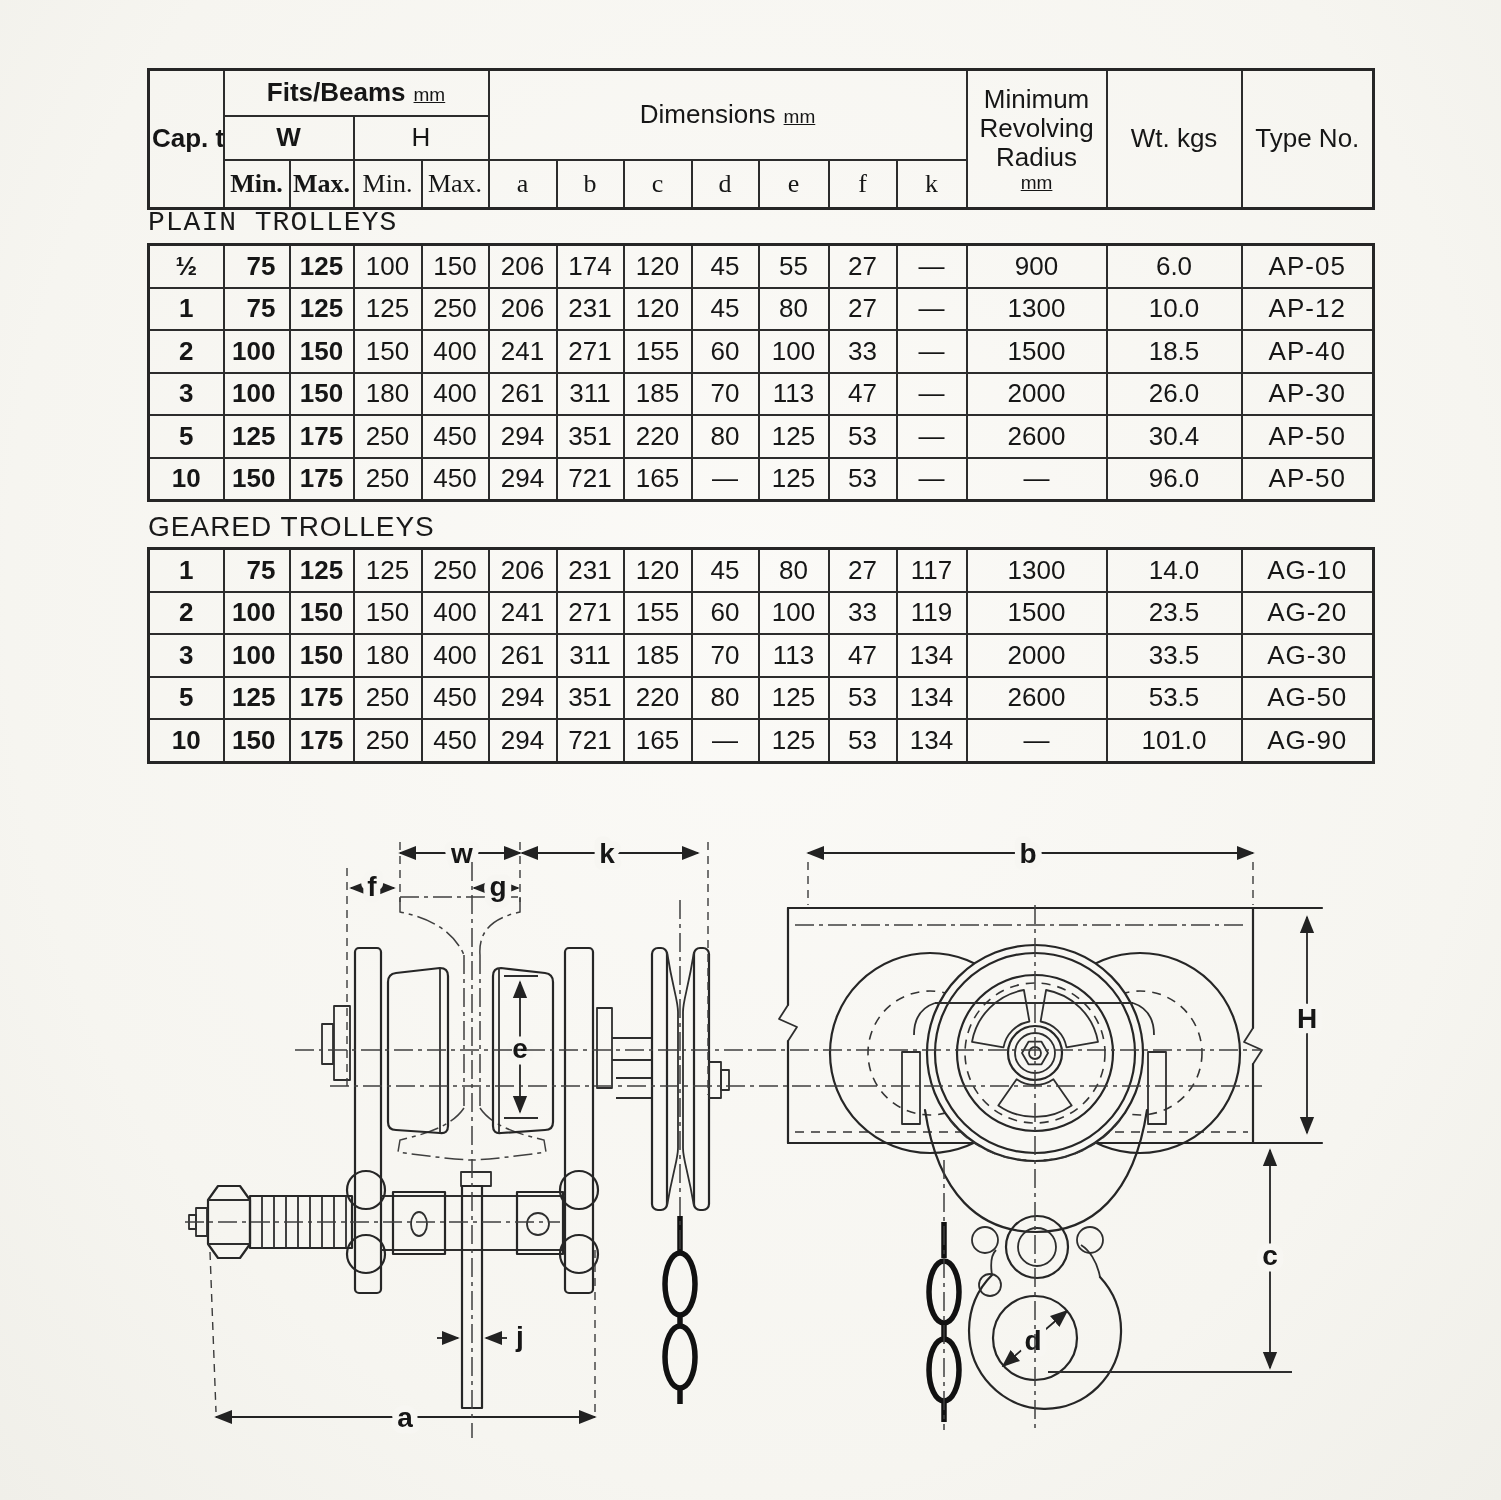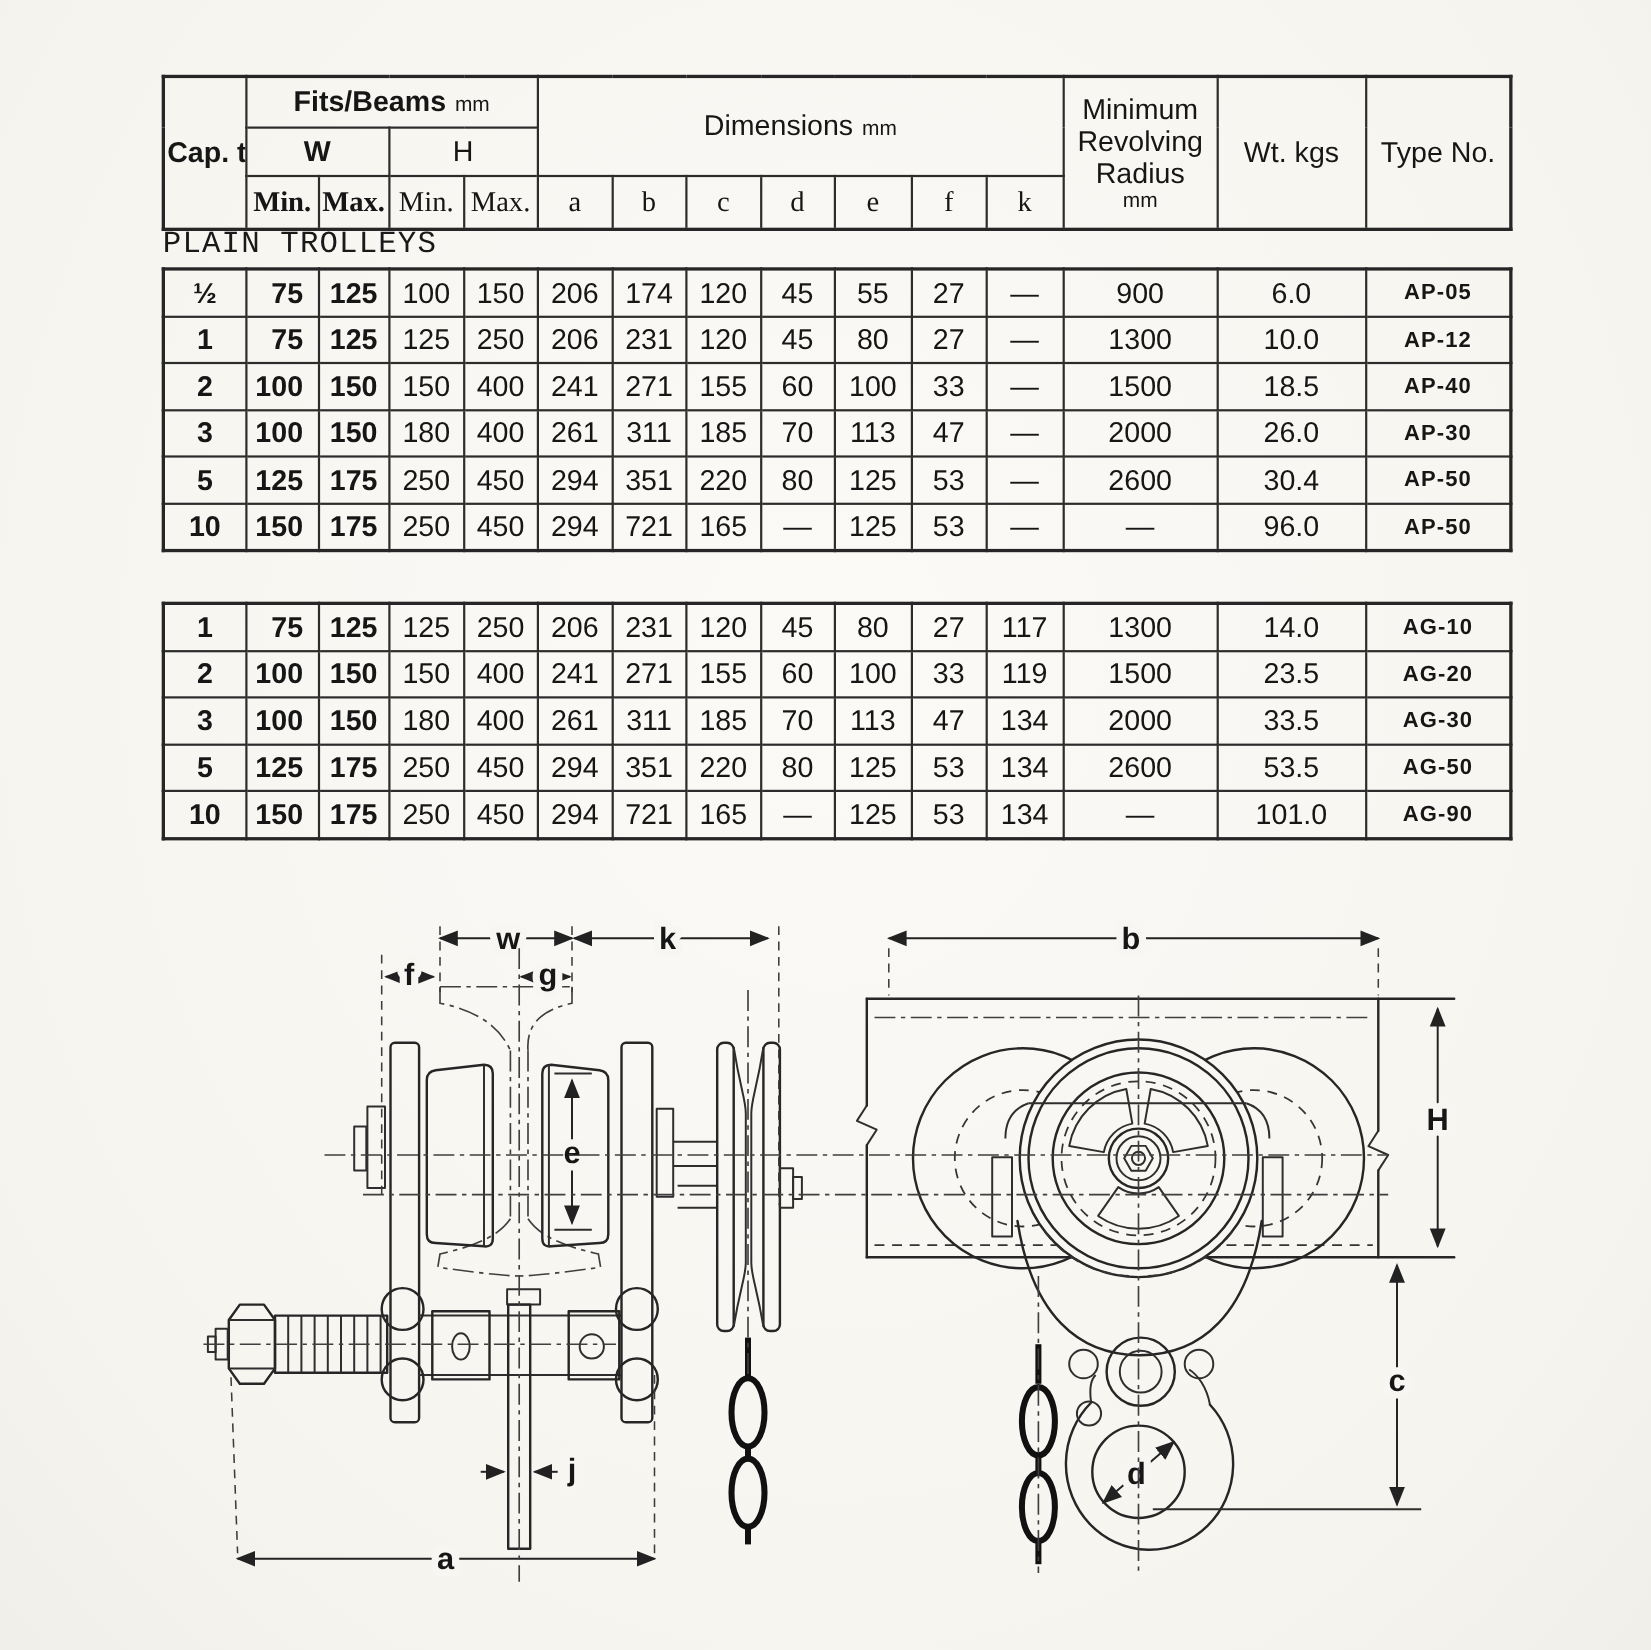--- a/index.html
+++ b/index.html
@@ -21,33 +21,33 @@
     font-size:26px;color:#161616;
     overflow:hidden;white-space:nowrap;
   }
   table.spec{border:3px solid #262626;}
   .head-tbl{top:68px;}
   .head-tbl tr.h1 th{height:44px;}
   .head-tbl tr.h2 th{height:42px;}
   .head-tbl tr.h3 th{height:46px;font-family:Liberation Serif, serif;}
   th{font-weight:bold;}
   th.light{font-weight:normal;}
-  .unit{font-size:19px;font-weight:normal;margin-left:8px;}
+  .unit{font-size:19px;font-weight:normal;margin-left:8px;text-decoration:underline;}
   .pre{white-space:pre-line;}
   th.cap{font-size:27px;}
   th.radius{font-size:24px;line-height:1.1;}
   th.radius .unit{display:block;margin:0;font-size:19px;}
   th.wt,th.type{font-size:25px;font-weight:normal;line-height:1.25;}
   th.dimcol{font-weight:normal;font-size:26px;}
 
   .body-tbl td{height:40.5px;font-size:27px;}
   .body-tbl td.col0{font-weight:bold;font-size:26px;}
   .body-tbl td.col1{font-weight:bold;text-align:right;padding-right:13px;}
   .body-tbl td.col2{font-weight:bold;}
-  .body-tbl td.col14{letter-spacing:1px;font-size:20px;font-weight:bold;}
+  .body-tbl td.col14{letter-spacing:1px;font-size:26px;}
   .plain-tbl{top:243px;}
   .geared-tbl{top:547px;}
 
   .section-title{
     position:absolute;left:148px;
     font-size:28px;letter-spacing:1px;color:#191919;font-weight:normal;
   }
   .title-plain{top:207px;font-family:Liberation Mono, monospace;}
   .title-geared{top:511px;}
 
@@ -249,20 +249,21 @@
           <td class="col9">125</td>
           <td class="col10">53</td>
           <td class="col11">—</td>
           <td class="col12">—</td>
           <td class="col13">96.0</td>
           <td class="col14">AP-50</td>
         </tr>
       </tbody>
   </table>
 
+  <div class="section-title title-geared">GEARED TROLLEYS</div>
   <table class="spec body-tbl geared-tbl">
     <colgroup>
       <col style="width:75px">
         <col style="width:66px">
         <col style="width:64px">
         <col style="width:68px">
         <col style="width:67px">
       <col style="width:68px">
         <col style="width:67px">
         <col style="width:68px">

